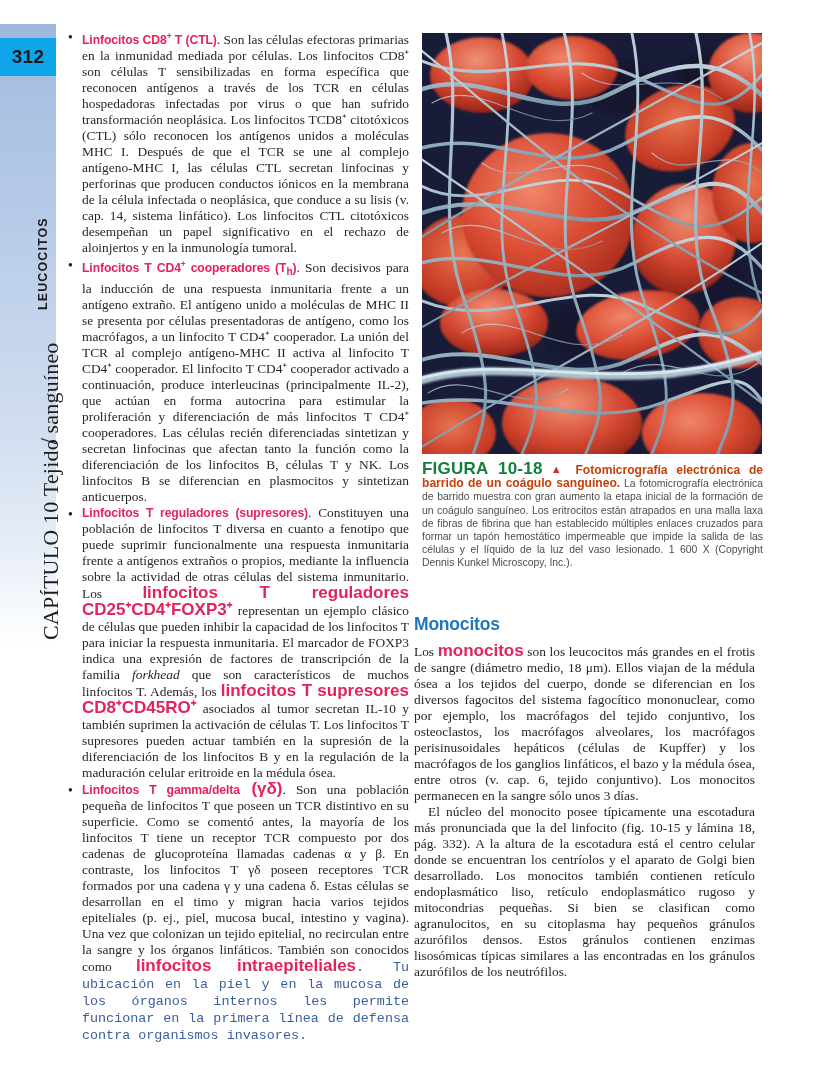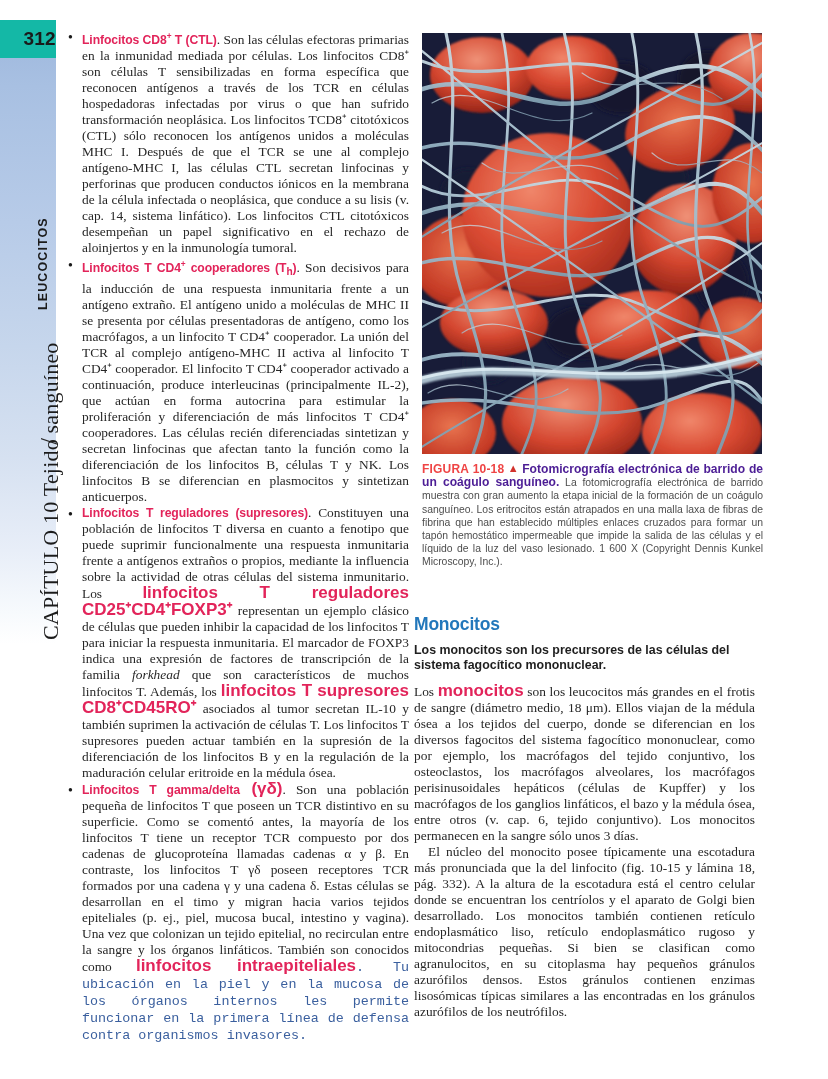--- a/index.html
+++ b/index.html
@@ -29,27 +29,27 @@
         #b7cbe8 32%,
         #c6d6ec 52%,
         #d6e1f1 70%,
         #e8eef8 85%,
         #f7fafd 95%,
         #ffffff 100%);
   }
   .page-number-box {
     position: absolute;
     left: 0;
-    top: 20px;
+    top: 38px;
     width: 56px;
     height: 38px;
-    background: #14b8a6;
+    background: #0ea5e9;
     display: flex;
     align-items: center;
-    justify-content: flex-end;
+    justify-content: center;
   }
   .page-number {
     font-family: "Liberation Sans", sans-serif;
     font-weight: bold;
     font-size: 19px;
     color: #1a1a1a;
     letter-spacing: 0.3px;
   }
   .sidebar-vertical {
     position: absolute;
@@ -164,33 +164,33 @@
     top: 462px;
     width: 341px;
     font-family: "Liberation Sans", sans-serif;
     font-size: 10.4px;
     line-height: 13.2px;
     color: #4d4d4d;
     text-align: justify;
   }
   .fig-label {
     font-weight: bold;
-    font-size: 12px;
-    color: #ef4444;
+    font-size: 17px;
+    color: #15803d;
     letter-spacing: 0.2px;
   }
   .fig-tri {
     color: #d2322d;
     font-size: 11px;
     vertical-align: 1px;
   }
   .fig-title {
     font-weight: bold;
     font-size: 12.1px;
-    color: #4c1d95;
+    color: #c2410c;
   }
 
   
   .sec-head {
     font-family: "Liberation Sans", sans-serif;
     font-weight: bold;
     font-size: 17.5px;
     color: #2277bb;
     margin: 0 0 8px 0;
     letter-spacing: -0.2px;
@@ -355,21 +355,20 @@
 </div>
 
 <div class="figure-caption">
   <span class="fig-label">FIGURA  10-18</span>
   <span class="fig-tri">▲</span>
   <span class="fig-title">Fotomicrografía electrónica de barrido de un coágulo sanguíneo.</span><span> La fotomicrografía electrónica de barrido muestra con gran aumento la etapa inicial de la formación de un coágulo sanguíneo. Los eritrocitos están atrapados en una malla laxa de fibras de fibrina que han establecido múltiples enlaces cruzados para formar un tapón hemostático impermeable que impide la salida de las células y el líquido de la luz del vaso lesionado. 1 600 X (Copyright Dennis Kunkel Microscopy, Inc.).</span>
 </div>
 
 <div class="col col-right" style="top:614px;">
   <h2 class="sec-head">Monocitos</h2>
-  <p class="sub-head">Los monocitos son los precursores de las células del sistema fagocítico mononuclear.</p>
   <div class="body-text">
     <p><span>Los </span><span class="term-red-plain">monocitos</span><span> son los leucocitos más grandes en el frotis de sangre (diámetro medio, 18 μm). Ellos viajan de la médula ósea a los tejidos del cuerpo, donde se diferencian en los diversos fagocitos del sistema fagocítico mononuclear, como por ejemplo, los macrófagos del tejido conjuntivo, los osteoclastos, los macrófagos alveolares, los macrófagos perisinusoidales hepáticos (células de Kupffer) y los macrófagos de los ganglios linfáticos, el bazo y la médula ósea, entre otros (v. cap. 6, tejido conjuntivo). Los monocitos permanecen en la sangre sólo unos 3 días.</span></p>
     <p>El núcleo del monocito posee típicamente una escotadura más pronunciada que la del linfocito (fig. 10-15 y lámina 18, pág. 332). A la altura de la escotadura está el centro celular donde se encuentran los centríolos y el aparato de Golgi bien desarrollado. Los monocitos también contienen retículo endoplasmático liso, retículo endoplasmático rugoso y mitocondrias pequeñas. Si bien se clasifican como agranulocitos, en su citoplasma hay pequeños gránulos azurófilos densos. Estos gránulos contienen enzimas lisosómicas típicas similares a las encontradas en los gránulos azurófilos de los neutrófilos.</p>
   </div>
 </div>
 
 <div class="footer">
   <span>booksmedicos.org</span>
 </div>
 

